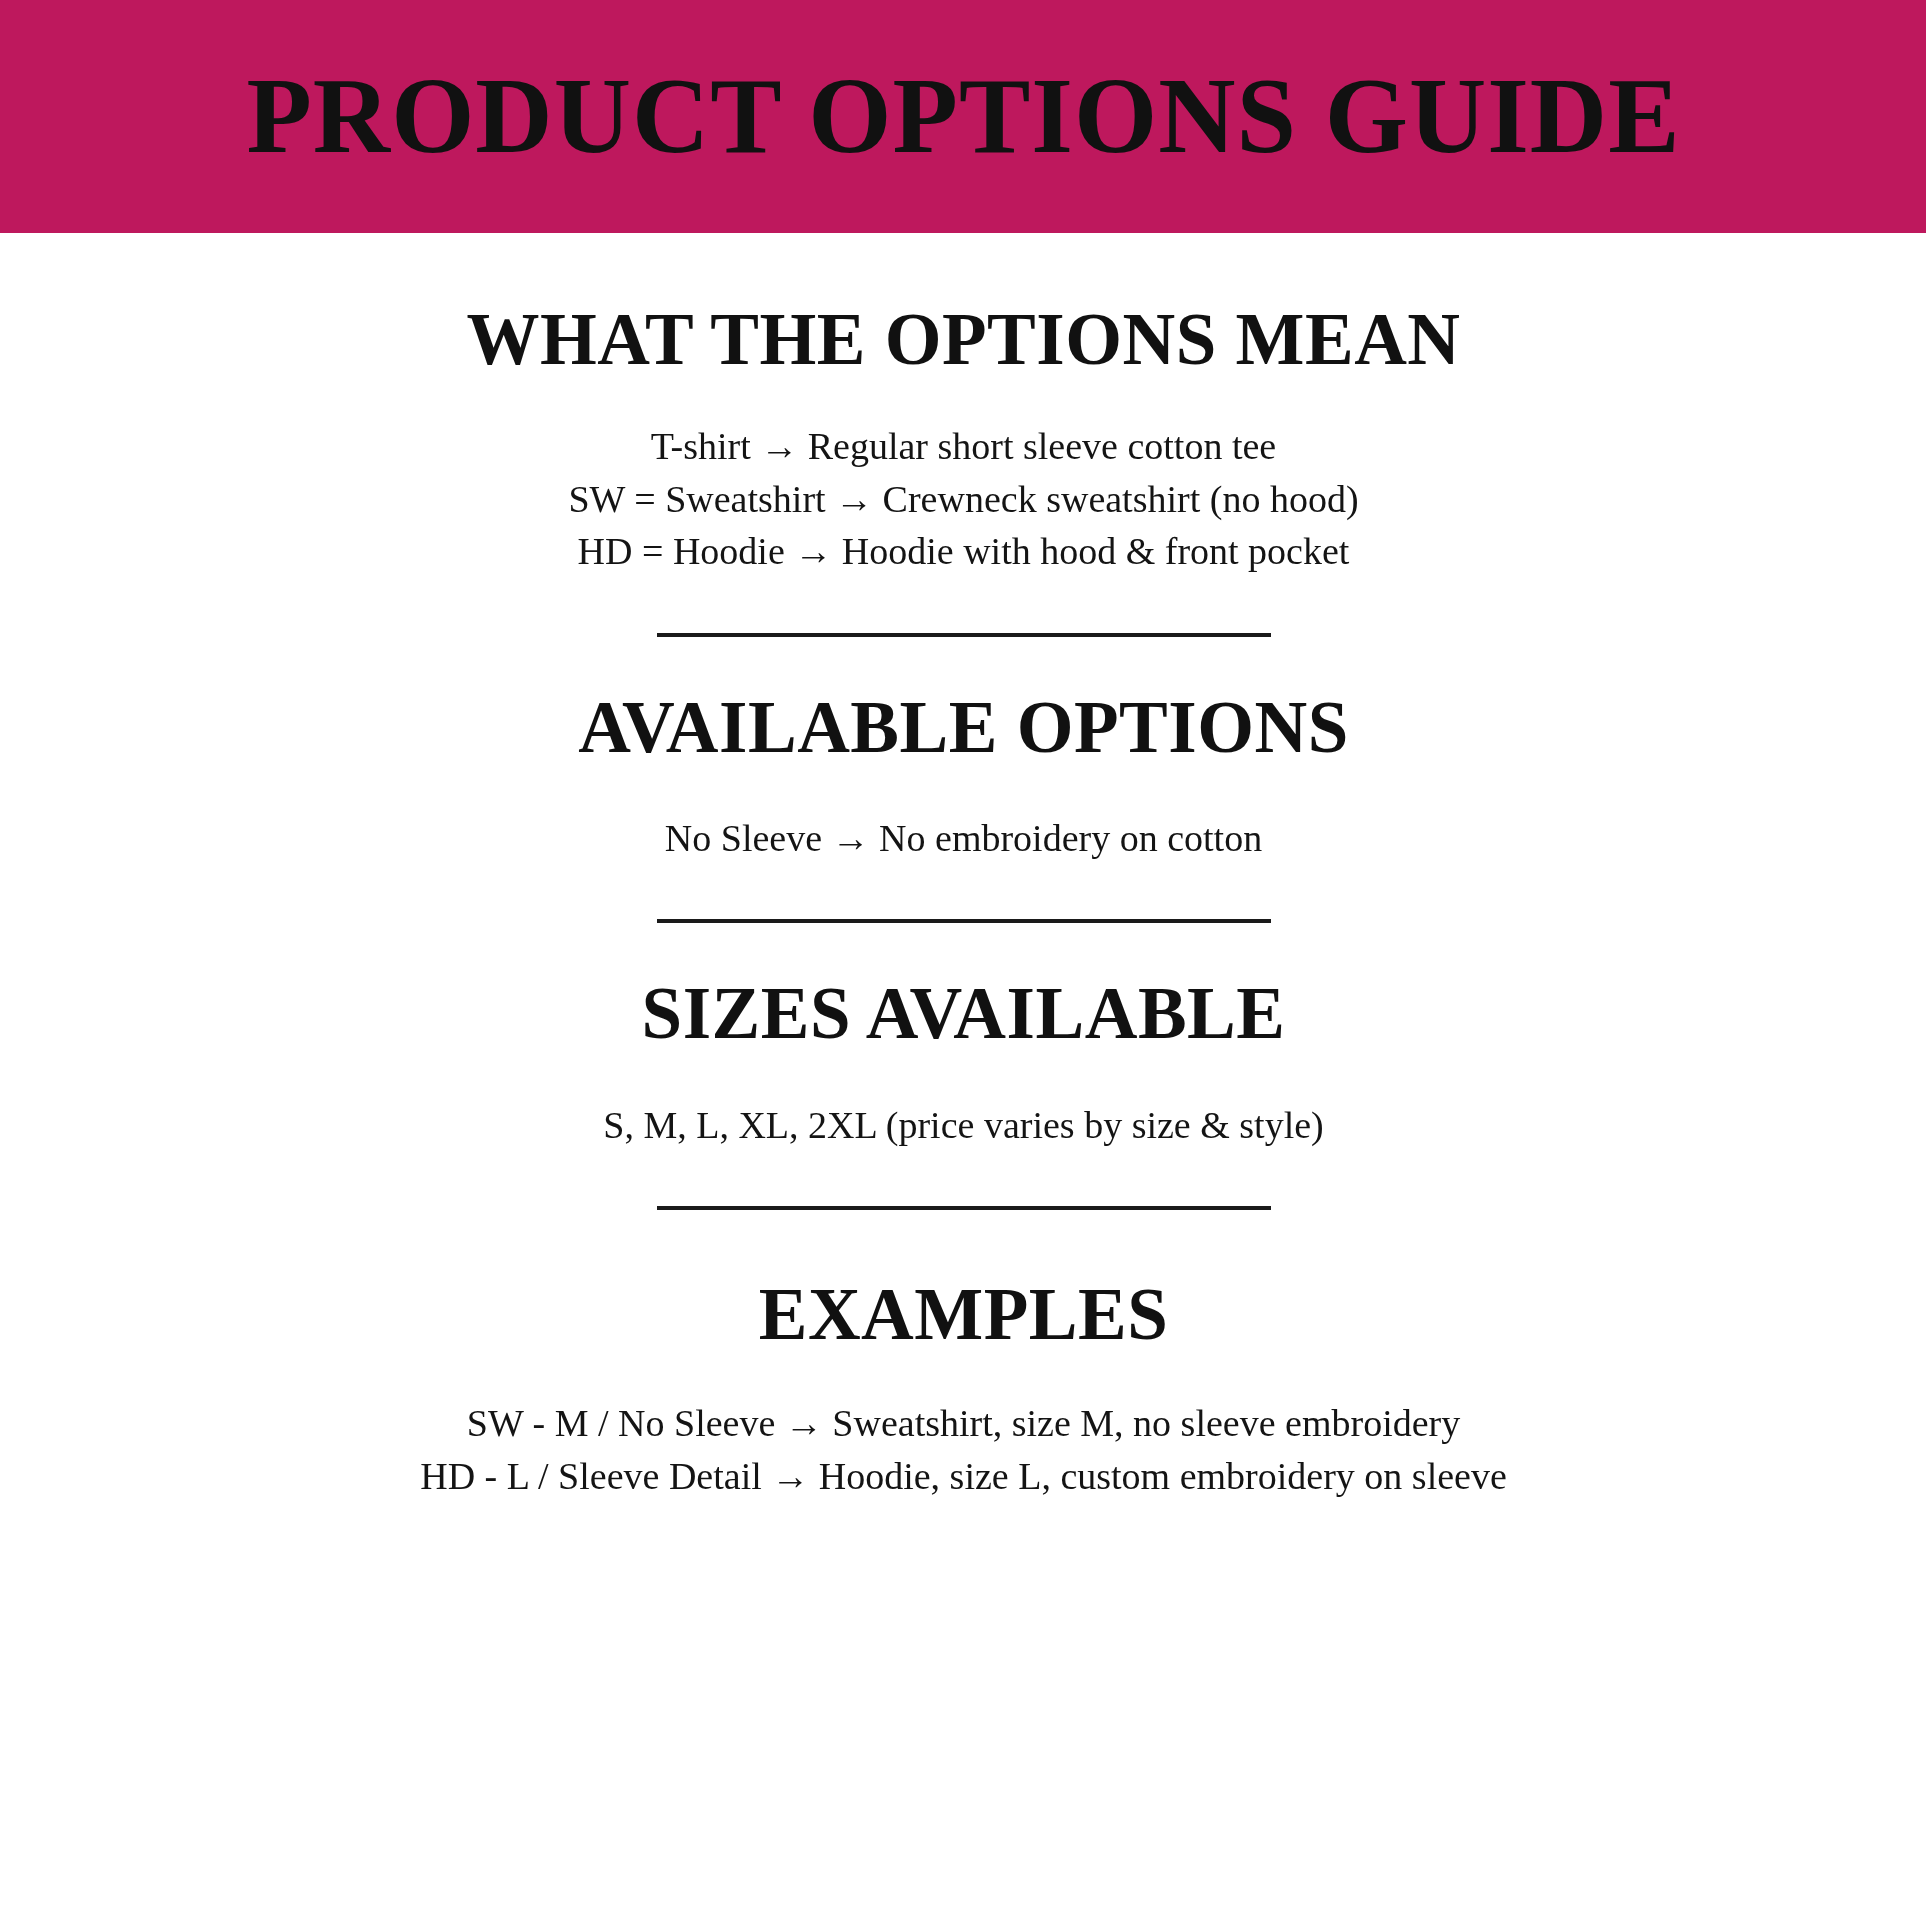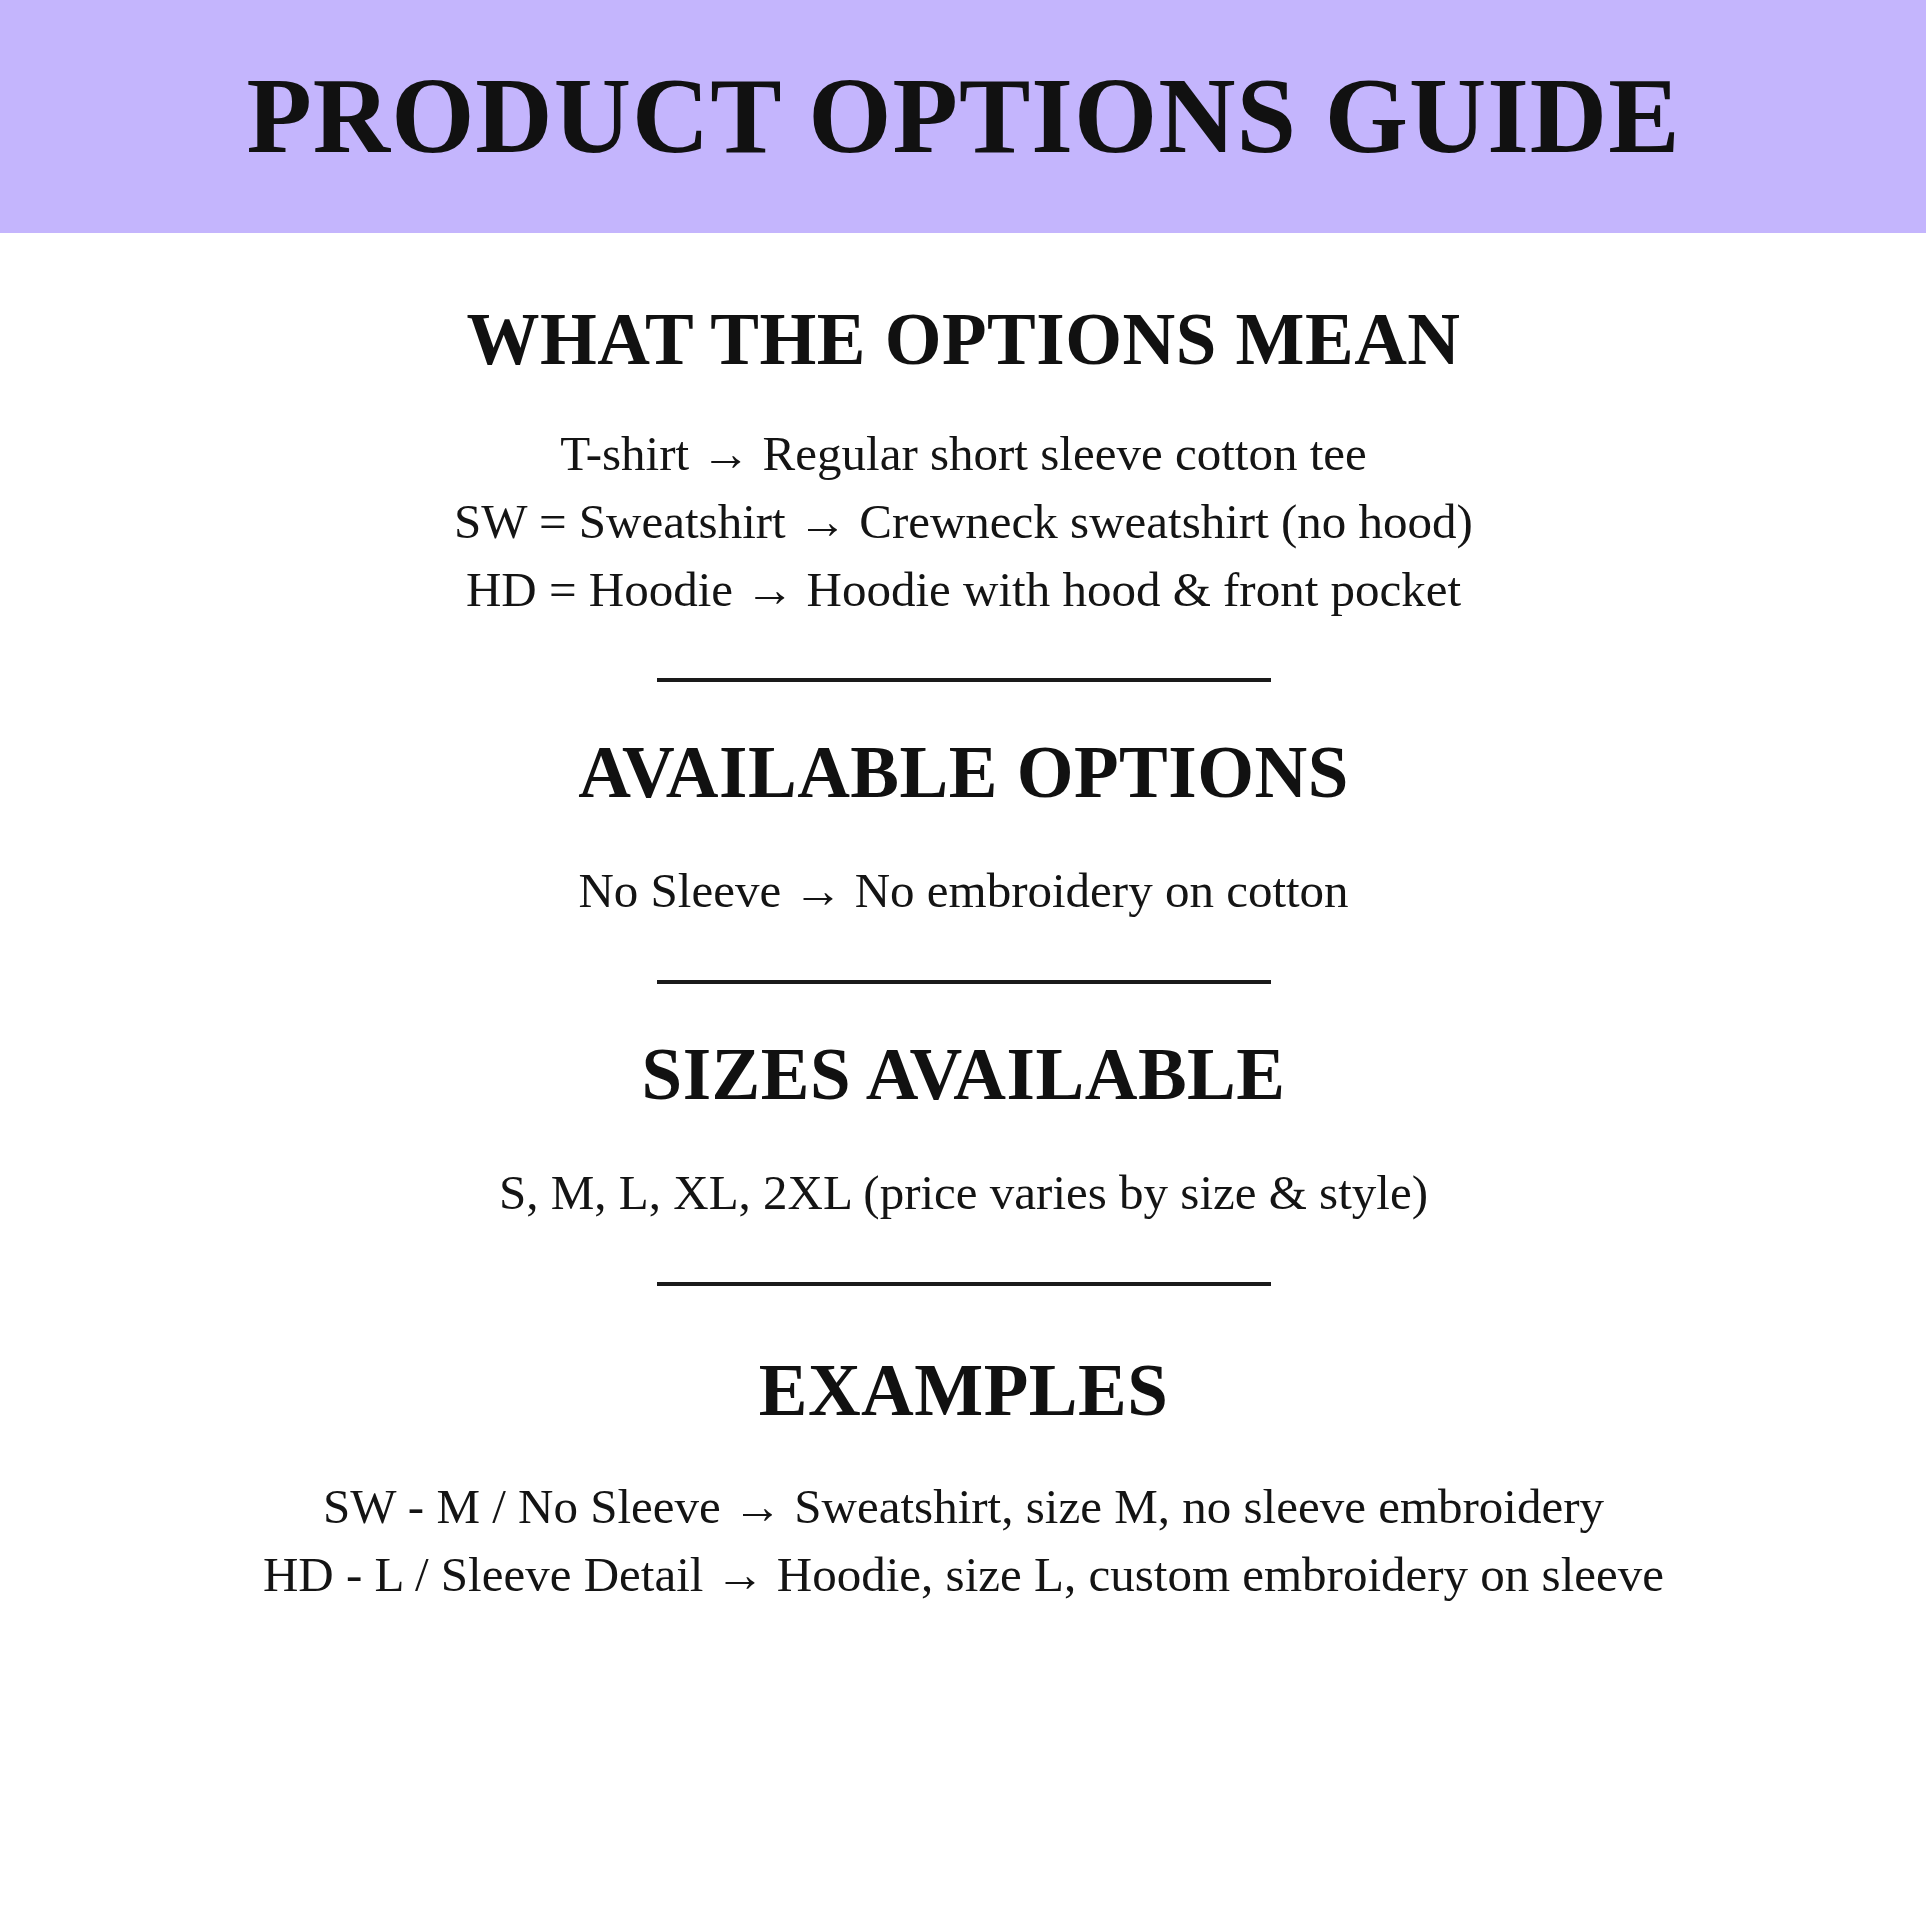--- a/index.html
+++ b/index.html
@@ -17,21 +17,21 @@
 
   .page {
     width: 1927px;
     height: 1927px;
     display: flex;
     flex-direction: column;
     box-sizing: border-box;
   }
 
   .header-band {
-    background: #c4b5fd;
+    background: #be185d;
     width: 100%;
     height: 233px;
     display: flex;
     align-items: center;
     justify-content: center;
     box-sizing: border-box;
   }
 
   .header-title {
     font-family: "Liberation Serif", serif;
@@ -68,21 +68,21 @@
     color: #111111;
     line-height: 1.1;
   }
 
   .section-title.sec-1 { margin-top: 67px; margin-bottom: 40px; }
   .section-title.sec-2 { margin-top: 0px; margin-bottom: 44px; }
   .section-title.sec-3 { margin-top: 0px; margin-bottom: 44px; }
   .section-title.sec-4 { margin-top: 14px; margin-bottom: 42px; }
 
   .line {
-    font-size: 49px;
+    font-size: 38px;
     line-height: 1.38;
     text-align: center;
     color: #141414;
     white-space: nowrap;
   }
 
   .divider {
     width: 614px;
     height: 4px;
     background: #1a1a1a;

